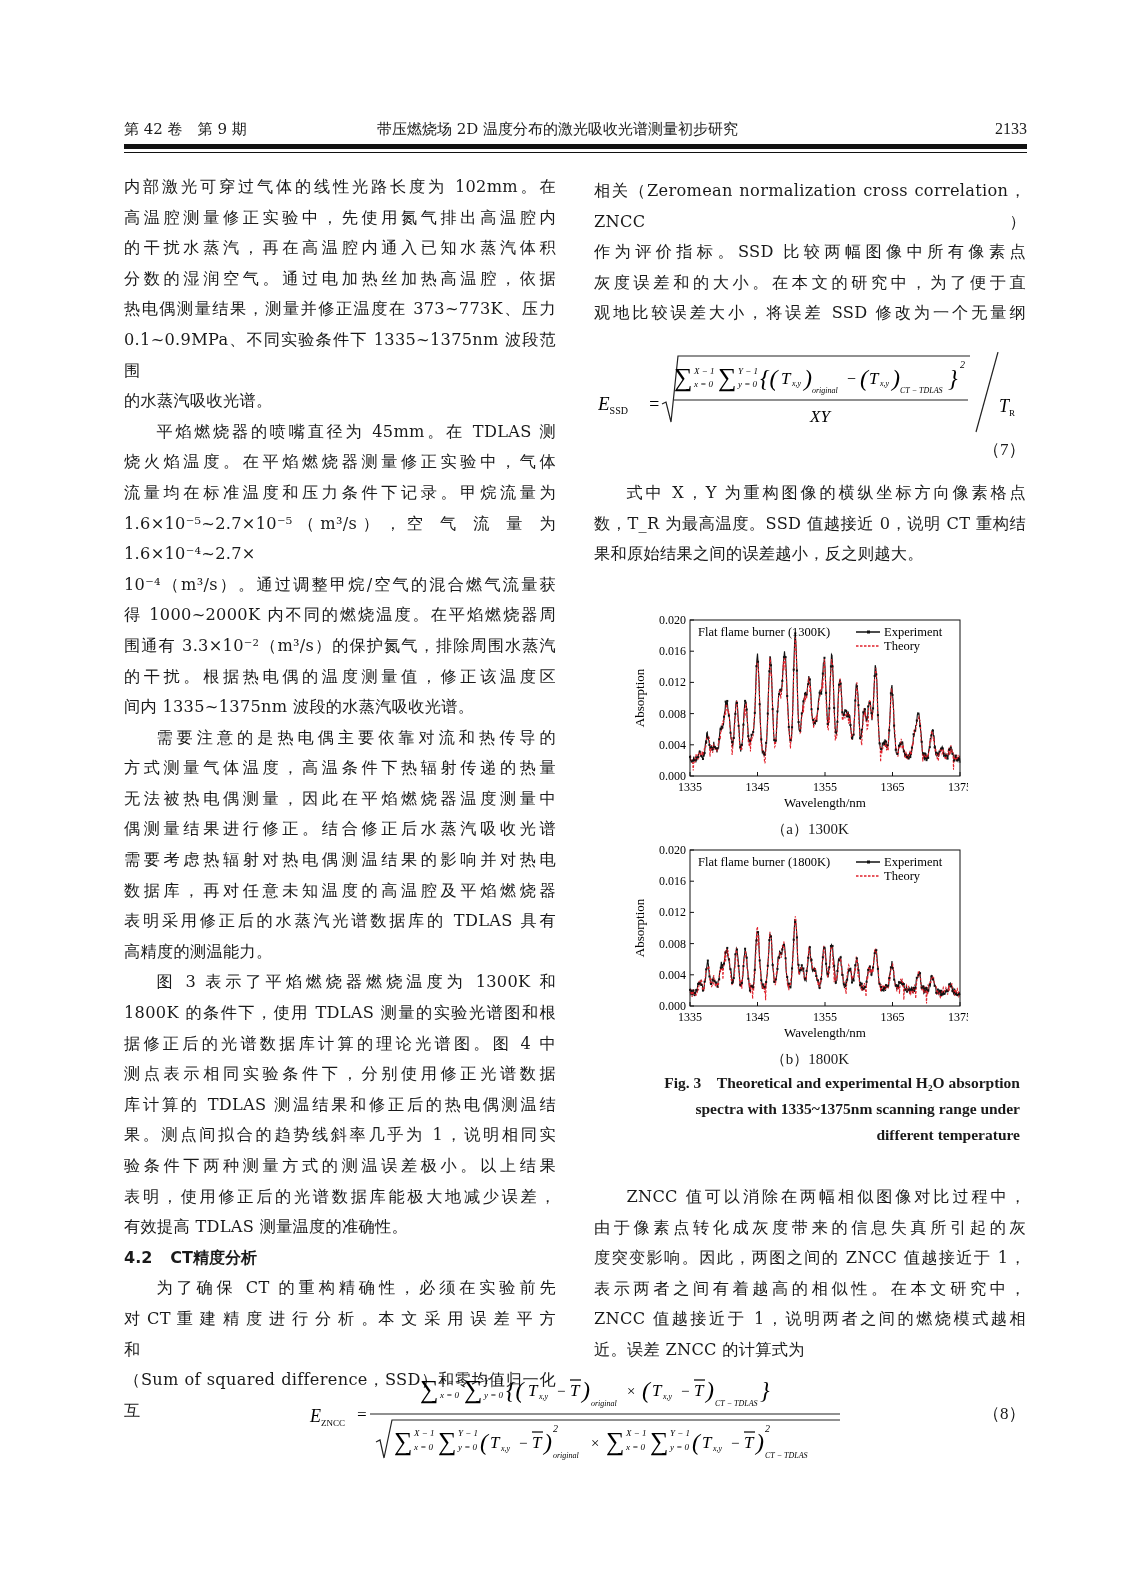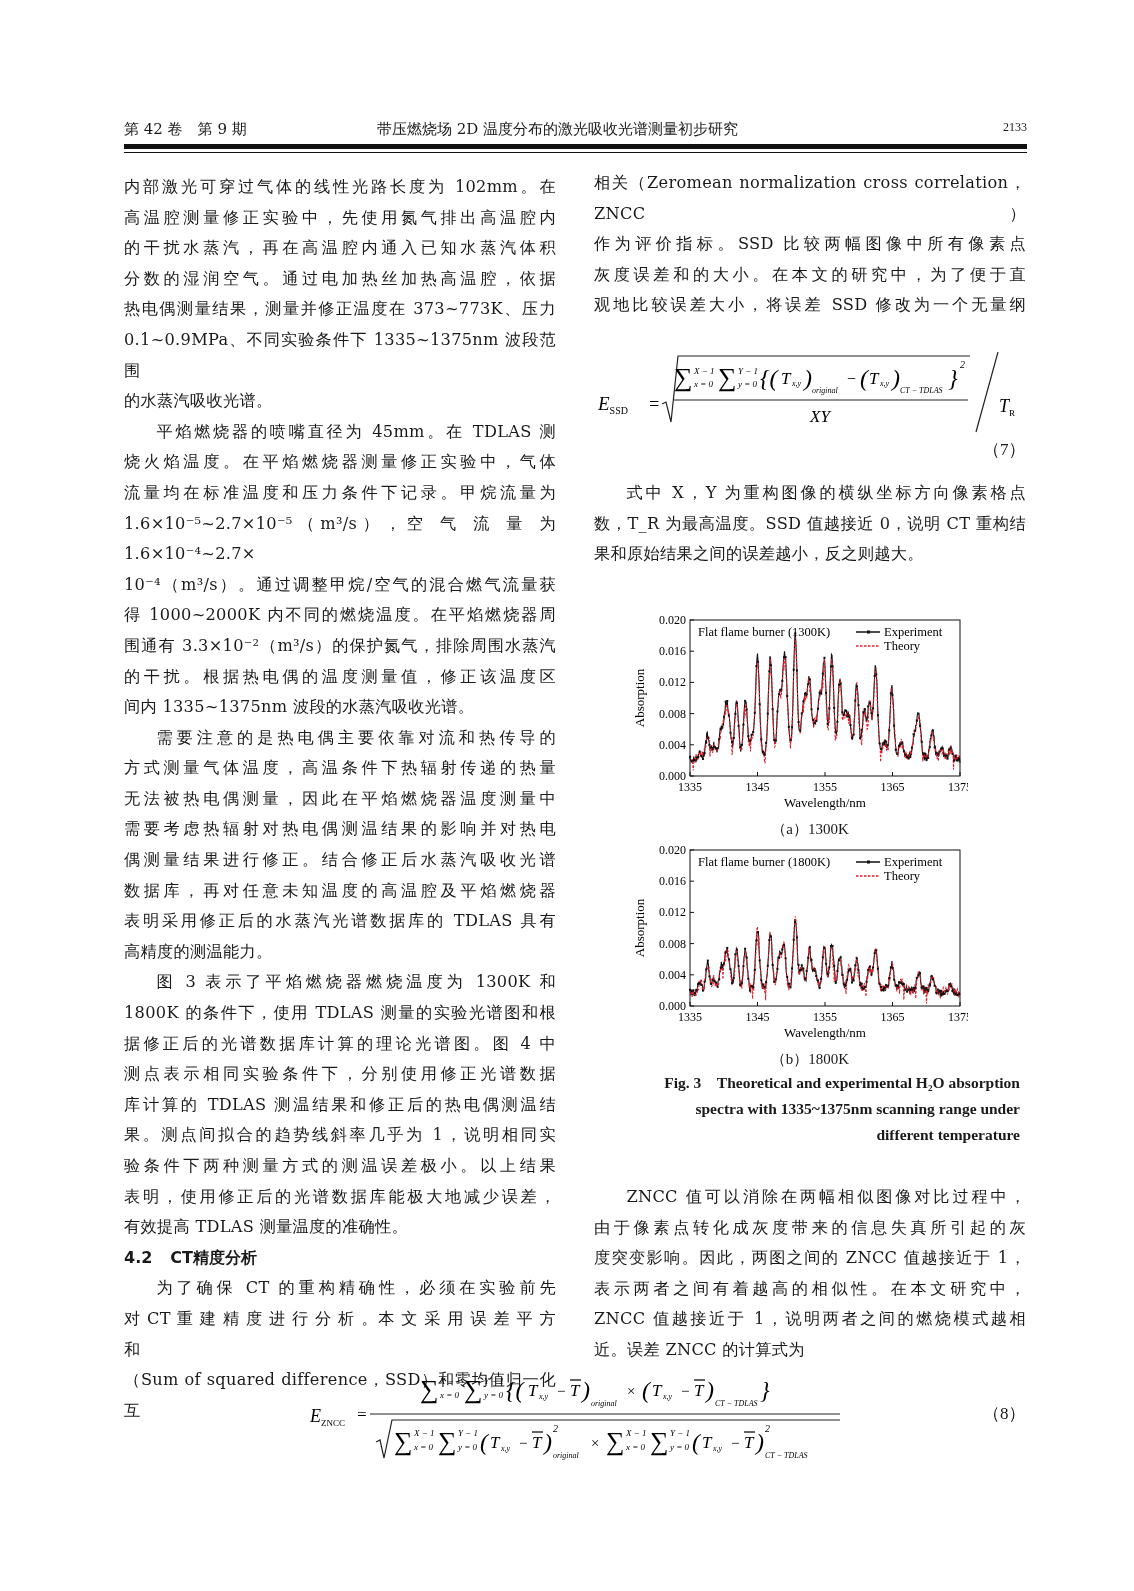--- a/index.html
+++ b/index.html
@@ -2,30 +2,30 @@
 <html><head>
 <meta charset="utf-8">
 <style>
   html, body { margin: 0; padding: 0; background: #ffffff; }
   body { width: 1134px; height: 1591px; position: relative; overflow: hidden;
          font-family: "DejaVu Serif", "Liberation Serif", serif; color: #1a1a1a; }
   .page-header { position: absolute; left: 124px; top: 118px; width: 903px; height: 24px;
                  font-size: 15px; }
   .page-header .left { position: absolute; left: 0; top: 2px; }
   .page-header .center { position: absolute; left: 253px; top: 2px; }
-  .page-header .right { position: absolute; right: 0; top: 2px; font-family: "Liberation Serif", serif; font-size: 12px; }
+  .page-header .right { position: absolute; right: 0; top: 2px; font-family: "Liberation Serif", serif; font-size: 16px; }
   .rule-thick { position: absolute; left: 124px; top: 144px; width: 903px; height: 5px; background: #111; }
   .rule-thin { position: absolute; left: 124px; top: 152px; width: 903px; height: 1px; background: #111; }
 
   .col { position: absolute; width: 432px; font-size: 16.2px; line-height: 30.6px; }
   .col p { margin: 0; text-align: justify; text-align-last: justify; letter-spacing: 0.3px; }
   .col p.last { text-align-last: left; }
   .col p.indent { text-indent: 2em; }
   .col-left { left: 124px; top: 172px; }
-  .col-right { left: 594px; top: 168px; width: 432px; }
+  .col-right { left: 594px; top: 176px; width: 432px; }
   .section-h { font-weight: bold; font-family: "DejaVu Sans", sans-serif; font-size: 16px; }
   .section-h .num { margin-right: 18px; }
 
   .eq { position: absolute; font-family: "Liberation Serif", serif; font-style: italic; }
   .eqnum { position: absolute; font-family: "Liberation Serif", serif; font-size: 17px; }
 
   .chart-box { position: absolute; }
   .chart-caption { position: absolute; font-family: "Liberation Serif", serif; font-size: 15px; text-align: center; }
   .fig-caption { position: absolute; left: 600px; width: 420px; text-align: right;
                  font-family: "Liberation Serif", serif; font-weight: bold; font-size: 15.5px; line-height: 26px; }
@@ -59,22 +59,22 @@
       <p>10⁻⁴（m³/s）。通过调整甲烷/空气的混合燃气流量获</p>
       <p>得 1000~2000K 内不同的燃烧温度。在平焰燃烧器周</p>
       <p>围通有 3.3×10⁻²（m³/s）的保护氮气，排除周围水蒸汽</p>
       <p>的干扰。根据热电偶的温度测量值，修正该温度区</p>
       <p class="last">间内 1335~1375nm 波段的水蒸汽吸收光谱。</p>
     </div>
   <div>
       <p class="indent">需要注意的是热电偶主要依靠对流和热传导的</p>
       <p>方式测量气体温度，高温条件下热辐射传递的热量</p>
       <p>无法被热电偶测量，因此在平焰燃烧器温度测量中</p>
+      <p>偶测量结果进行修正。结合修正后水蒸汽吸收光谱</p>
       <p>需要考虑热辐射对热电偶测温结果的影响并对热电</p>
-      <p>偶测量结果进行修正。结合修正后水蒸汽吸收光谱</p>
       <p>数据库，再对任意未知温度的高温腔及平焰燃烧器</p>
       <p>表明采用修正后的水蒸汽光谱数据库的 TDLAS 具有</p>
       <p class="last">高精度的测温能力。</p>
     </div>
   <div>
       <p class="indent">图 3 表示了平焰燃烧器燃烧温度为 1300K 和</p>
       <p>1800K 的条件下，使用 TDLAS 测量的实验光谱图和根</p>
       <p>据修正后的光谱数据库计算的理论光谱图。图 4 中</p>
       <p>测点表示相同实验条件下，分别使用修正光谱数据</p>
       <p>库计算的 TDLAS 测温结果和修正后的热电偶测温结</p>

